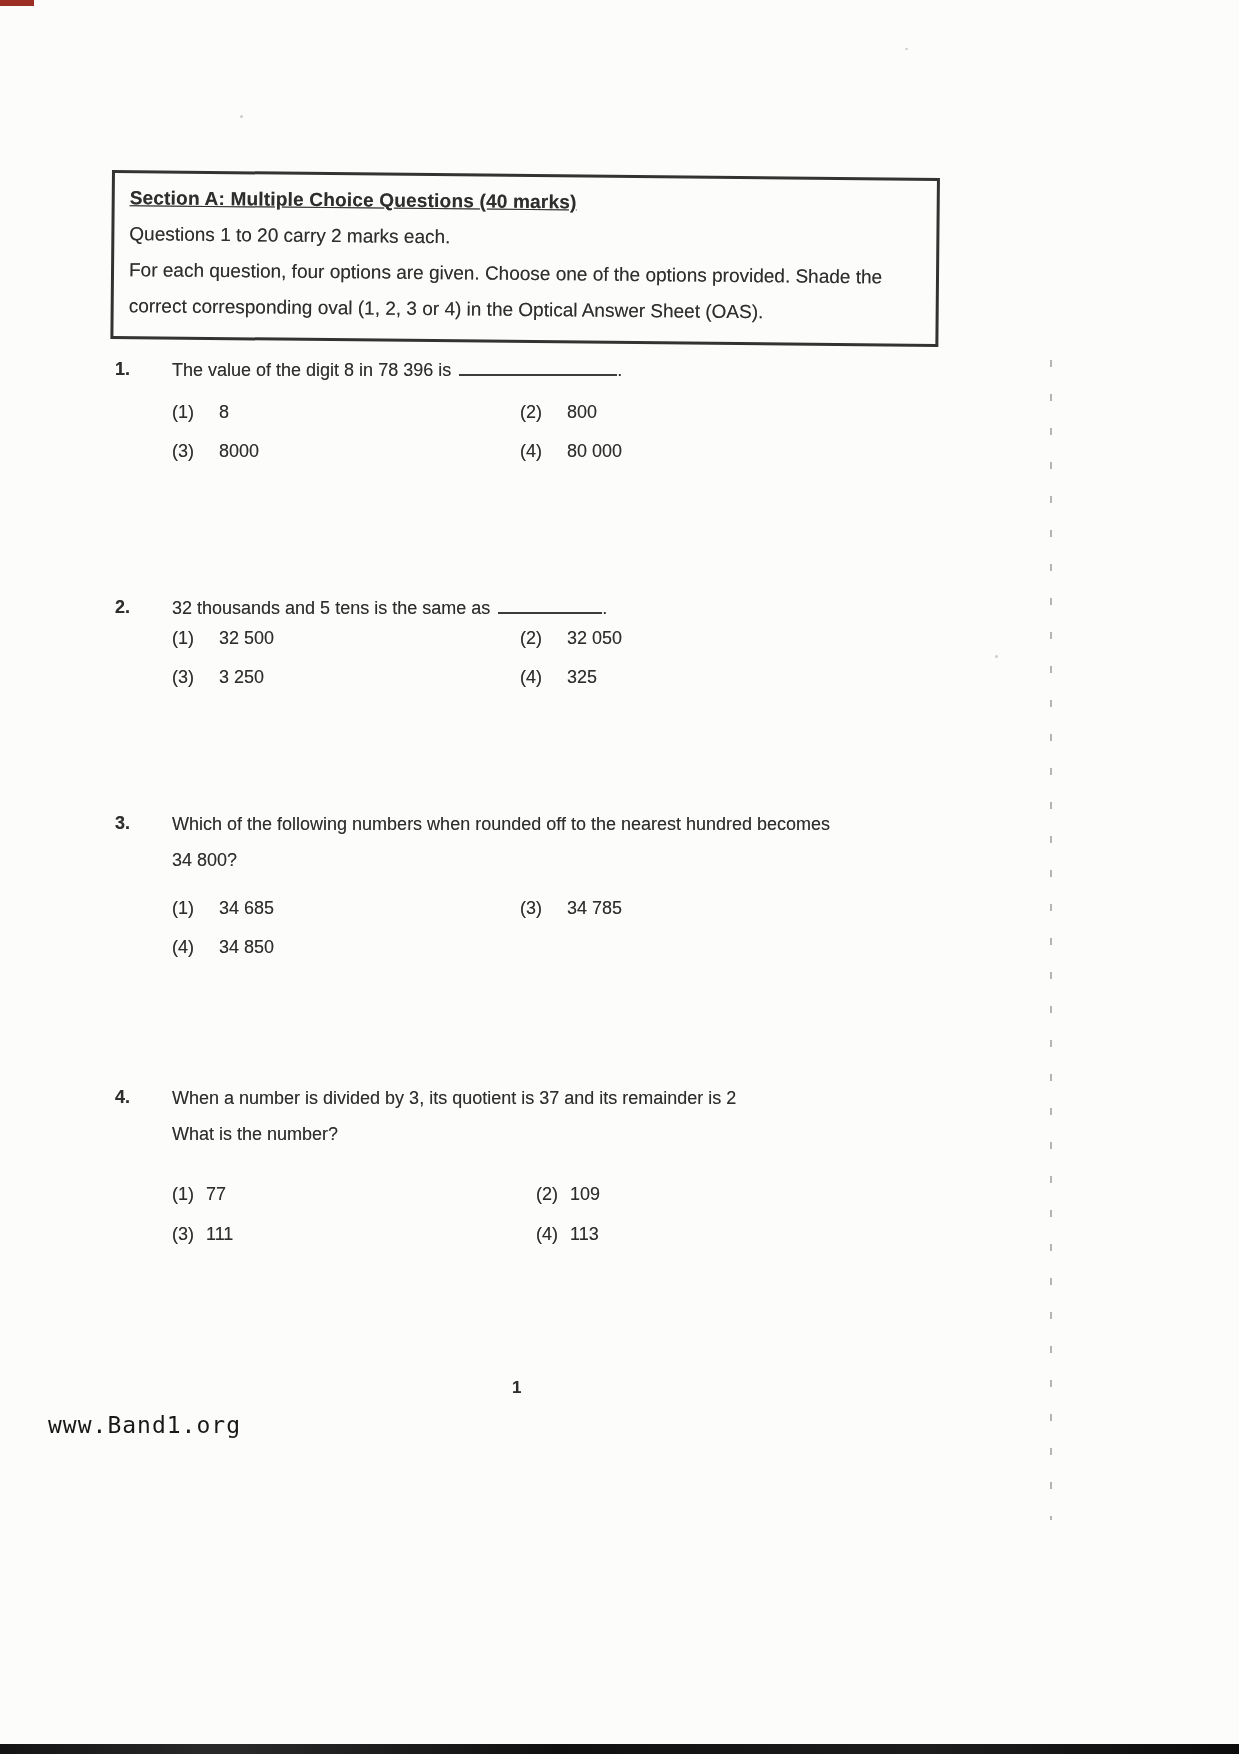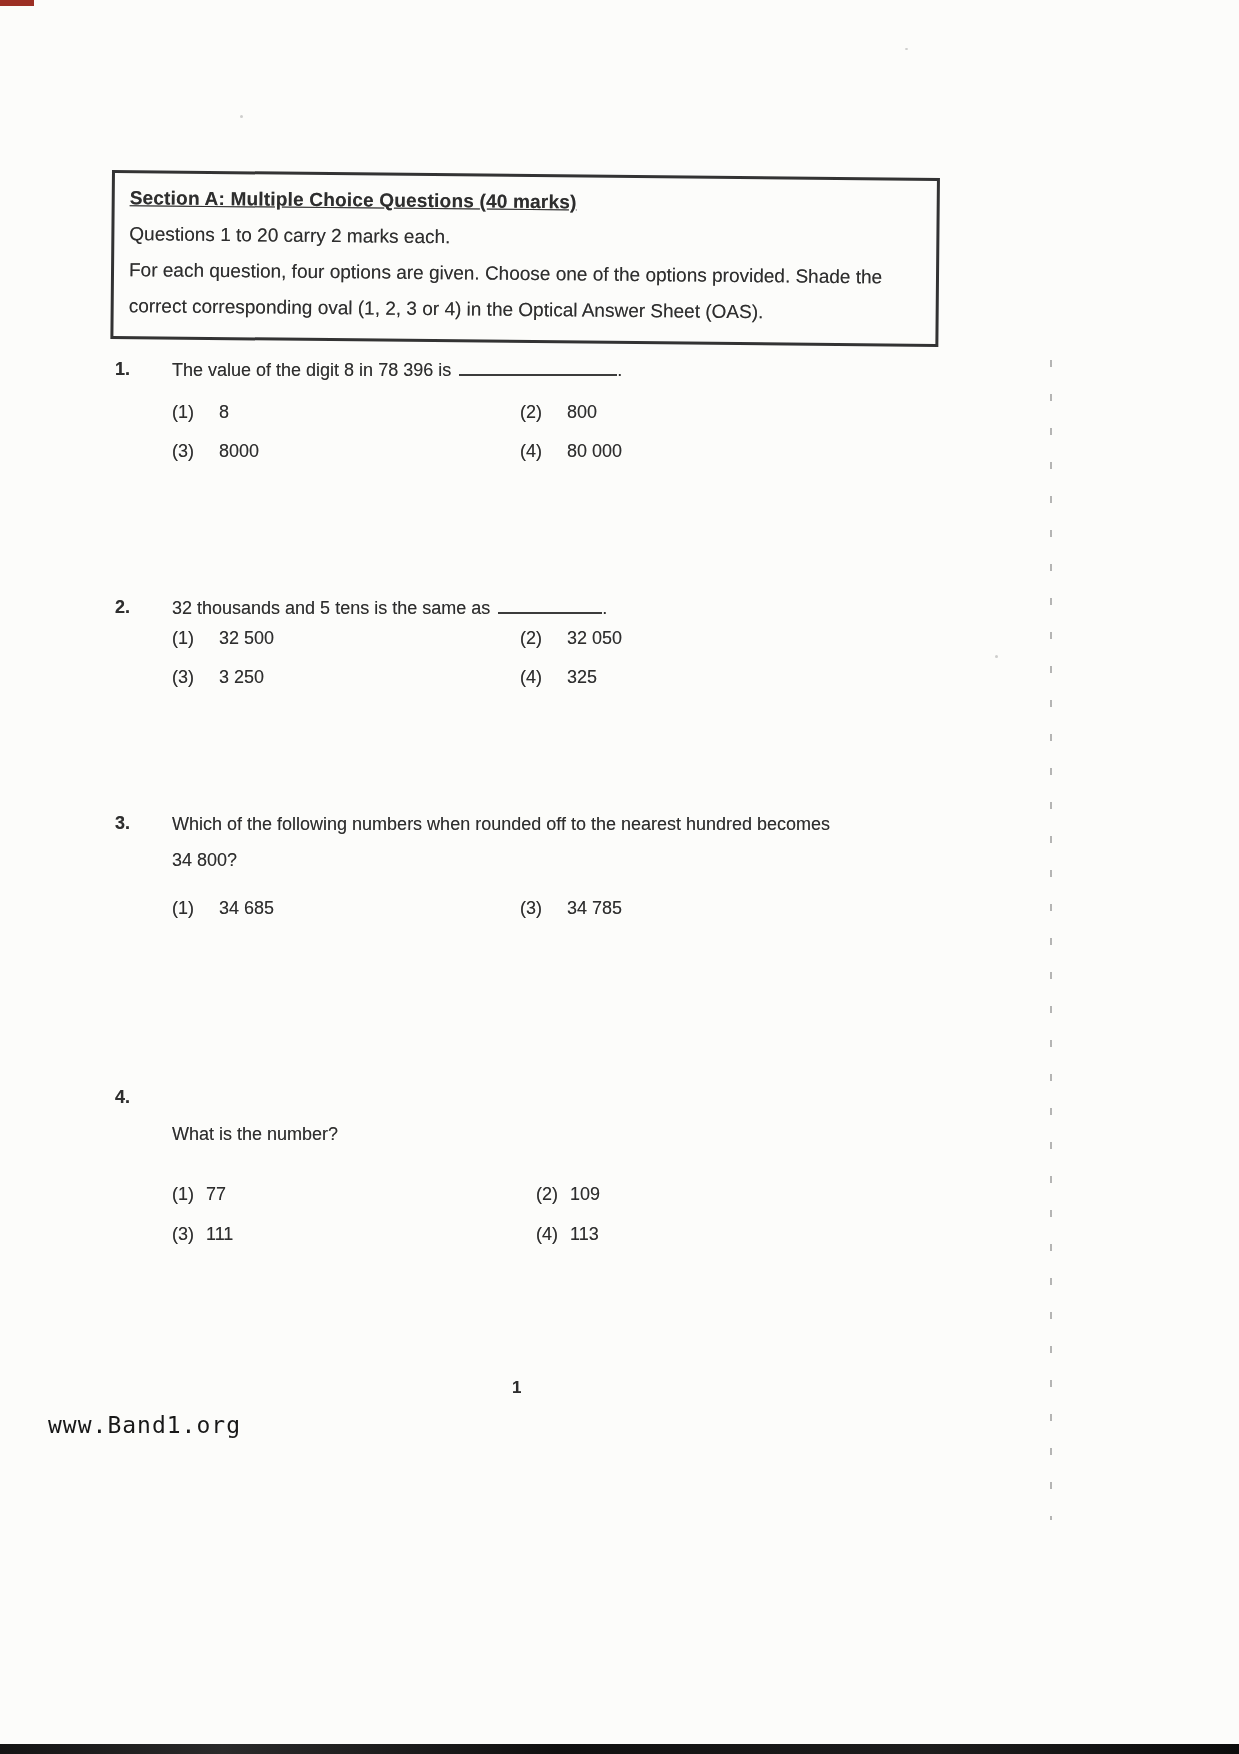--- a/index.html
+++ b/index.html
@@ -143,28 +143,29 @@
     <div class="q-head">
       <span class="q-num">3.</span>
       <div class="q-text">
         <span>Which of the following numbers when rounded off to the nearest hundred becomes</span><br>
         <span>34 800?</span>
       </div>
     </div>
     <div class="options">
       <div class="option"><span class="opt-label">(1)</span><span class="opt-value">34 685</span></div>
       <div class="option"><span class="opt-label">(3)</span><span class="opt-value">34 785</span></div>
+      <div class="option"><span class="opt-label">(4)</span><span class="opt-value">34 850</span></div>
     </div>
   </section>
 
   <section class="question q4">
     <div class="q-head">
       <span class="q-num">4.</span>
       <div class="q-text">
-        <br>
+        <span>When a number is divided by 3, its quotient is 37 and its remainder is 2</span><br>
         <span>What is the number?</span>
       </div>
     </div>
     <div class="options">
       <div class="option"><span class="opt-label">(1)</span><span class="opt-value">77</span></div>
       <div class="option"><span class="opt-label">(2)</span><span class="opt-value">109</span></div>
       <div class="option"><span class="opt-label">(3)</span><span class="opt-value">111</span></div>
       <div class="option"><span class="opt-label">(4)</span><span class="opt-value">113</span></div>
     </div>
   </section>

